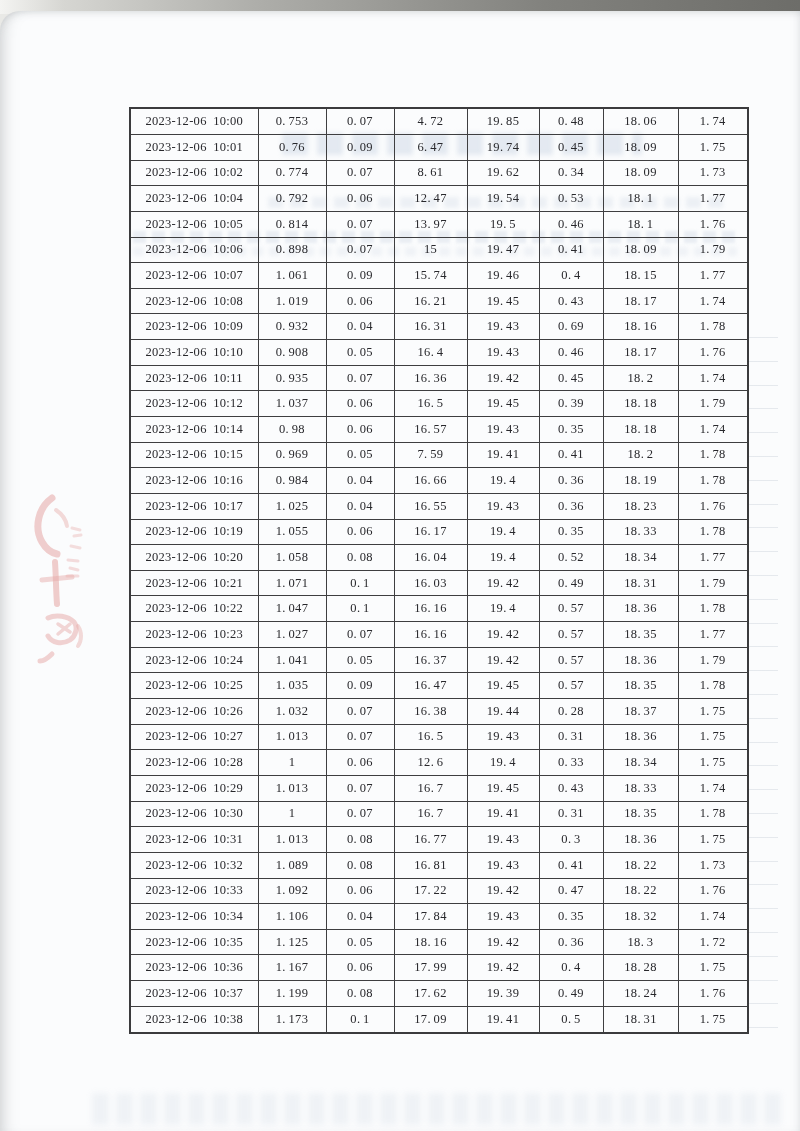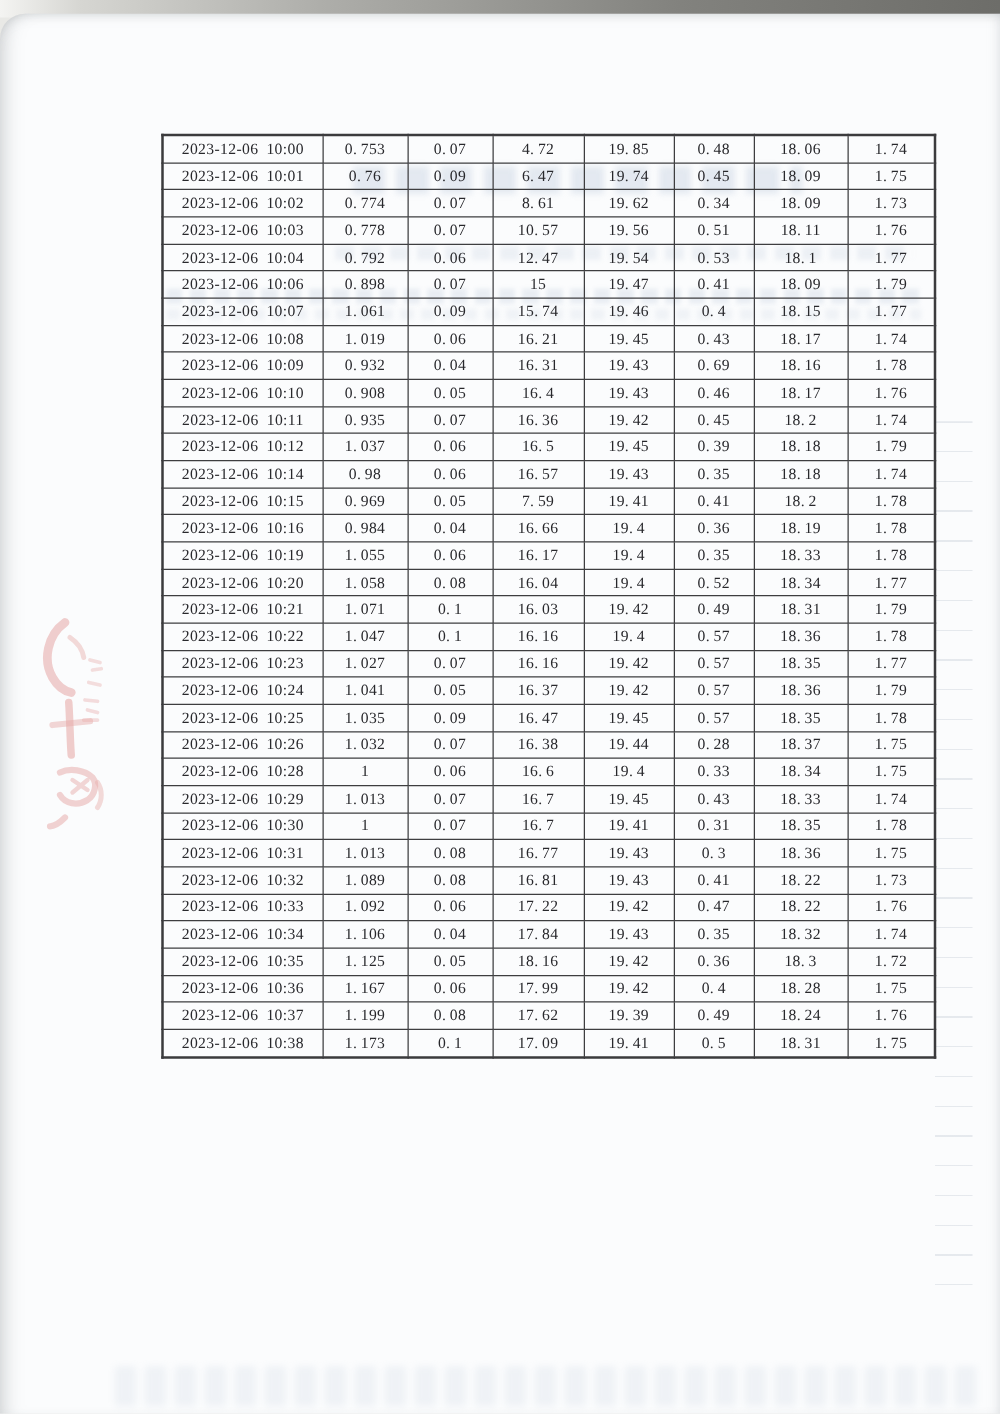--- a/index.html
+++ b/index.html
@@ -81,21 +81,21 @@
     position: absolute; left: 22px; top: 476px; width: 76px; height: 190px;
     opacity: 0.62;
     filter: blur(0.5px);
     pointer-events: none;
   }
 
   
   table.data-table {
     position: absolute;
     left: 129px; top: 107px;
-    width: 618px; height: 740px;
+    width: 618px; height: 927px;
     border-collapse: collapse;
     table-layout: fixed;
     background: transparent;
   }
   table.data-table { border: 2px solid #3b3b3d; }
   table.data-table td {
     border: 1px solid #3e3e40;
     text-align: center;
     vertical-align: middle;
     padding: 0;
@@ -178,38 +178,38 @@
         <td class="ts">2023-12-06 10:02</td>
         <td class="num">0. 774</td>
         <td class="num">0. 07</td>
         <td class="num">8. 61</td>
         <td class="num">19. 62</td>
         <td class="num">0. 34</td>
         <td class="num">18. 09</td>
         <td class="num">1. 73</td>
       </tr>
       <tr>
-        <td class="ts">2023-12-06 10:03</td>
-        <td class="num">0. 778</td>
-        <td class="num">0. 07</td>
-        <td class="num">10. 57</td>
-        <td class="num">19. 56</td>
-        <td class="num">0. 51</td>
-        <td class="num">18. 11</td>
-        <td class="num">1. 76</td>
-      </tr>
-      <tr>
         <td class="ts">2023-12-06 10:04</td>
         <td class="num">0. 792</td>
         <td class="num">0. 06</td>
         <td class="num">12. 47</td>
         <td class="num">19. 54</td>
         <td class="num">0. 53</td>
         <td class="num">18. 1</td>
         <td class="num">1. 77</td>
+      </tr>
+      <tr>
+        <td class="ts">2023-12-06 10:05</td>
+        <td class="num">0. 814</td>
+        <td class="num">0. 07</td>
+        <td class="num">13. 97</td>
+        <td class="num">19. 5</td>
+        <td class="num">0. 46</td>
+        <td class="num">18. 1</td>
+        <td class="num">1. 76</td>
       </tr>
       <tr>
         <td class="ts">2023-12-06 10:06</td>
         <td class="num">0. 898</td>
         <td class="num">0. 07</td>
         <td class="num">15</td>
         <td class="num">19. 47</td>
         <td class="num">0. 41</td>
         <td class="num">18. 09</td>
         <td class="num">1. 79</td>
@@ -298,20 +298,30 @@
         <td class="ts">2023-12-06 10:16</td>
         <td class="num">0. 984</td>
         <td class="num">0. 04</td>
         <td class="num">16. 66</td>
         <td class="num">19. 4</td>
         <td class="num">0. 36</td>
         <td class="num">18. 19</td>
         <td class="num">1. 78</td>
       </tr>
       <tr>
+        <td class="ts">2023-12-06 10:17</td>
+        <td class="num">1. 025</td>
+        <td class="num">0. 04</td>
+        <td class="num">16. 55</td>
+        <td class="num">19. 43</td>
+        <td class="num">0. 36</td>
+        <td class="num">18. 23</td>
+        <td class="num">1. 76</td>
+      </tr>
+      <tr>
         <td class="ts">2023-12-06 10:19</td>
         <td class="num">1. 055</td>
         <td class="num">0. 06</td>
         <td class="num">16. 17</td>
         <td class="num">19. 4</td>
         <td class="num">0. 35</td>
         <td class="num">18. 33</td>
         <td class="num">1. 78</td>
       </tr>
       <tr>
@@ -378,24 +388,34 @@
         <td class="ts">2023-12-06 10:26</td>
         <td class="num">1. 032</td>
         <td class="num">0. 07</td>
         <td class="num">16. 38</td>
         <td class="num">19. 44</td>
         <td class="num">0. 28</td>
         <td class="num">18. 37</td>
         <td class="num">1. 75</td>
       </tr>
       <tr>
+        <td class="ts">2023-12-06 10:27</td>
+        <td class="num">1. 013</td>
+        <td class="num">0. 07</td>
+        <td class="num">16. 5</td>
+        <td class="num">19. 43</td>
+        <td class="num">0. 31</td>
+        <td class="num">18. 36</td>
+        <td class="num">1. 75</td>
+      </tr>
+      <tr>
         <td class="ts">2023-12-06 10:28</td>
         <td class="num">1</td>
         <td class="num">0. 06</td>
-        <td class="num">16. 6</td>
+        <td class="num">12. 6</td>
         <td class="num">19. 4</td>
         <td class="num">0. 33</td>
         <td class="num">18. 34</td>
         <td class="num">1. 75</td>
       </tr>
       <tr>
         <td class="ts">2023-12-06 10:29</td>
         <td class="num">1. 013</td>
         <td class="num">0. 07</td>
         <td class="num">16. 7</td>

